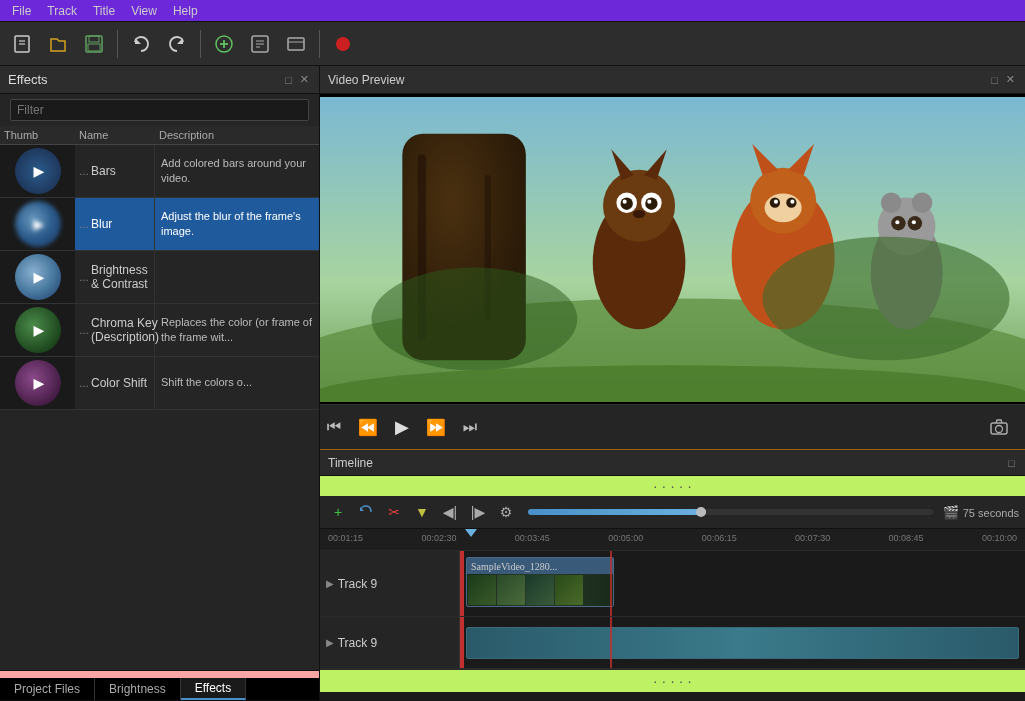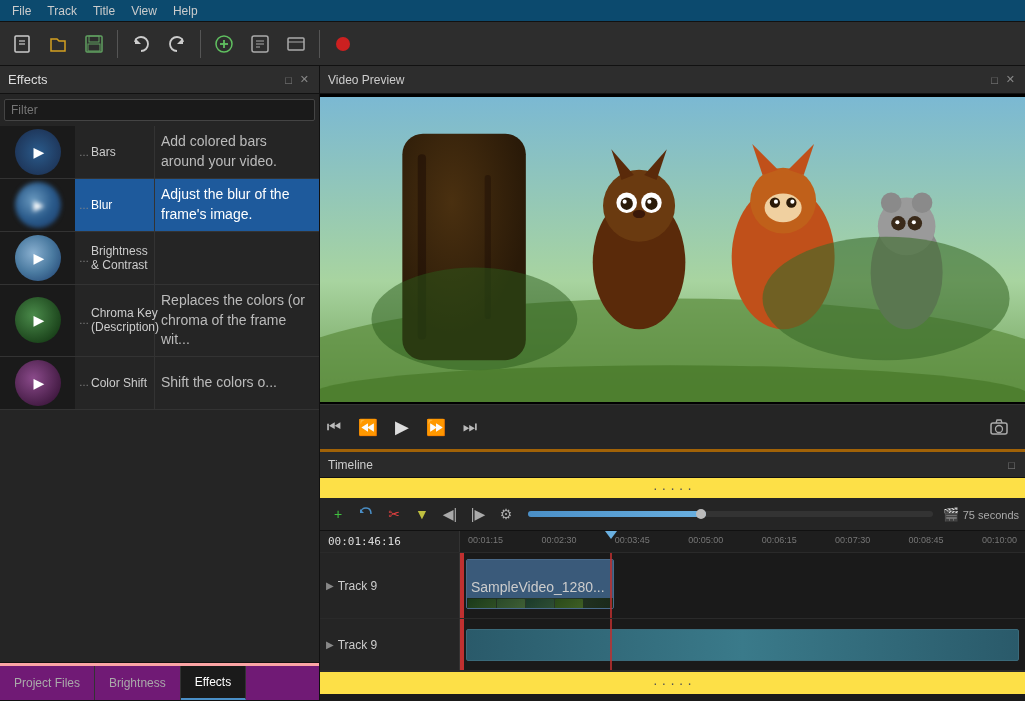--- a/index.html
+++ b/index.html
@@ -1,19 +1,19 @@
 <!DOCTYPE html>
 <html><head>
   <meta charset="utf-8">
   <style>
     * { margin: 0; padding: 0; box-sizing: border-box; }
     body { width: 1025px; height: 701px; background: #1a1a1a; color: #ccc; font-family: 'Segoe UI', Arial, sans-serif; font-size: 12px; overflow: hidden; }
 
     
-    #menubar { background: #0c4a6e; height: 22px; display: flex; align-items: center; padding: 0 4px; border-bottom: 1px solid #111; }
+    #menubar { background: #6d28d9; height: 22px; display: flex; align-items: center; padding: 0 4px; border-bottom: 1px solid #111; }
     .menu-item { padding: 2px 8px; cursor: pointer; color: #ccc; font-size: 12px; }
 
     
     #toolbar { background: #2d2d2d; height: 44px; display: flex; align-items: center; padding: 0 6px; gap: 4px; border-bottom: 1px solid #111; }
     .toolbar-btn { width: 32px; height: 32px; background: transparent; border: none; cursor: pointer; display: flex; align-items: center; justify-content: center; color: #ccc; font-size: 16px; border-radius: 3px; }
     .toolbar-sep { width: 1px; height: 28px; background: #555; margin: 0 3px; }
 
     
     #main { display: flex; height: calc(701px - 22px - 44px); }
 
@@ -21,80 +21,80 @@
     #left-panel { width: 320px; display: flex; flex-direction: column; background: #252525; border-right: 1px solid #111; }
 
     
     #effects-panel { flex: 1; display: flex; flex-direction: column; border-bottom: 1px solid #111; }
     .panel-header { background: #2d2d2d; padding: 4px 8px; display: flex; align-items: center; justify-content: space-between; border-bottom: 1px solid #111; min-height: 28px; }
     .panel-title { font-size: 13px; color: #ddd; font-weight: normal; }
     .panel-controls { display: flex; gap: 4px; }
     .panel-ctrl-btn { background: none; border: none; color: #888; cursor: pointer; font-size: 11px; padding: 0 2px; }
 
     
-    #filter-bar { padding: 5px 4px; background: #252525; }
+    #filter-bar { padding: 5px 10px; background: #252525; }
     #filter-input { width: 100%; background: #1a1a1a; border: 1px solid #444; color: #ccc; padding: 3px 6px; font-size: 12px; border-radius: 2px; }
 
     
     #effects-table { flex: 1; overflow-y: auto; }
     .table-header { display: flex; background: #2a2a2a; border-bottom: 1px solid #444; padding: 3px 4px; }
     .col-thumb { width: 75px; font-size: 11px; color: #aaa; }
     .col-name { width: 80px; font-size: 11px; color: #aaa; }
     .col-desc { flex: 1; font-size: 11px; color: #aaa; }
     .effect-row { display: flex; align-items: stretch; border-bottom: 1px solid #333; min-height: 52px; cursor: pointer; }
     .effect-row.selected { background: #1e5a9c; }
     .effect-thumb { width: 75px; min-height: 52px; display: flex; align-items: center; justify-content: center; background: #1a1a1a; overflow: hidden; }
     .thumb-circle { width: 46px; height: 46px; border-radius: 50%; background: radial-gradient(circle at 40% 40%, #4a8fc7, #1a3a6a); display: flex; align-items: center; justify-content: center; }
     .thumb-play { color: white; font-size: 14px; margin-left: 3px; }
     .effect-name-col { width: 80px; padding: 6px 4px; display: flex; align-items: center; font-size: 12px; color: #ccc; border-right: 1px solid #333; }
     .effect-name-inner { display: flex; align-items: center; gap: 2px; }
     .effect-ellipsis { color: #888; font-size: 10px; }
-    .effect-desc-col { flex: 1; padding: 6px 6px; font-size: 14px; color: #bbb; line-height: 1.4; display: flex; align-items: center; }
+    .effect-desc-col { flex: 1; padding: 6px 6px; font-size: 11px; color: #bbb; line-height: 1.4; display: flex; align-items: center; }
     .effect-row.selected .effect-desc-col { color: #fff; }
     .effect-row.selected .effect-name-col { color: #fff; }
 
     
     #effects-table::-webkit-scrollbar { width: 8px; }
     #effects-table::-webkit-scrollbar-track { background: #1a1a1a; }
     #effects-table::-webkit-scrollbar-thumb { background: #555; border-radius: 4px; }
 
     
-    #bottom-tabs { height: 38px; display: flex; background: #701a75; border-top: 3px solid #fca5a5; border-bottom: 1px solid #111; }
+    #bottom-tabs { height: 30px; display: flex; background: #000000; border-top: 7px solid #fca5a5; border-bottom: 1px solid #111; }
     .btab { padding: 6px 14px; cursor: pointer; color: #aaa; font-size: 12px; border-right: 1px solid #333; display: flex; align-items: center; }
     .btab.active { background: #1a1a1a; color: #fff; border-bottom: 2px solid #4a8fc7; }
 
     
     #right-panel { flex: 1; display: flex; flex-direction: column; background: #1a1a1a; }
     #preview-header { background: #2d2d2d; padding: 4px 8px; display: flex; align-items: center; justify-content: space-between; border-bottom: 1px solid #111; min-height: 28px; }
 
     #video-preview-area { flex: 1; display: flex; align-items: center; justify-content: center; background: #000; max-height: 310px; overflow: hidden; }
 
     
     #transport { background: #252525; padding: 8px 0; display: flex; align-items: center; justify-content: center; gap: 6px; border-top: 1px solid #333; }
     .transport-btn { background: none; border: none; color: #bbb; cursor: pointer; font-size: 16px; width: 28px; height: 28px; display: flex; align-items: center; justify-content: center; border-radius: 3px; }
     .transport-play { font-size: 18px; color: #ddd; }
     .camera-btn { margin-left: auto; margin-right: 10px; }
 
     
-    #timeline-section { background: #fde047; border-top: 3px solid #a16207; }
+    #timeline-section { background: #bef264; border-top: 1px solid #a16207; }
     #timeline-header { background: #2a2a2a; padding: 4px 8px; display: flex; align-items: center; justify-content: space-between; border-bottom: 1px solid #111; min-height: 26px; }
     #timeline-toolbar { background: #252525; padding: 4px 6px; display: flex; align-items: center; gap: 4px; border-bottom: 1px solid #111; }
     .tl-btn { background: none; border: none; color: #aaa; cursor: pointer; font-size: 14px; width: 24px; height: 24px; display: flex; align-items: center; justify-content: center; border-radius: 2px; }
     .tl-btn.red { color: #e04040; }
     .tl-btn.green { color: #40c040; }
     .tl-btn.yellow { color: #c0c040; }
 
     #timeline-ruler { height: 20px; background: #1e1e1e; display: flex; overflow: hidden; border-bottom: 1px solid #2a2a2a; position: relative; }
     .track-row { display: flex; height: 66px; border-bottom: 1px solid #2a2a2a; }
     .track-label { width: 140px; background: #252525; border-right: 1px solid #333; display: flex; align-items: center; padding: 6px; flex-shrink: 0; }
     .track-content { flex: 1; background: #1a1a1a; position: relative; overflow: hidden; }
 
     
     .video-clip { position: absolute; top: 8px; left: 4px; height: 50px; width: 150px; background: #2a3a4a; border: 1px solid #4a6a8a; border-radius: 2px; display: flex; flex-direction: column; overflow: hidden; }
-    .clip-header { background: #3a5a7a; padding: 19px 4px; font-size: 14px; color: #ccc; white-space: nowrap; overflow: hidden; text-overflow: ellipsis; }
+    .clip-header { background: #3a5a7a; padding: 3px 4px; font-size: 10px; color: #ccc; white-space: nowrap; overflow: hidden; text-overflow: ellipsis; font-family: Liberation Serif, serif; }
     .clip-thumbnail { flex: 1; background: linear-gradient(90deg, #1a2a1a, #2a3a2a, #1a2a1a); display: flex; align-items: center; }
     .clip-thumb-frames { display: flex; gap: 1px; padding: 1px; }
     .clip-frame { width: 28px; height: 30px; background: linear-gradient(135deg, #2a4a2a, #4a6a3a); border-radius: 1px; }
 
     
     .playhead-line { position: absolute; top: 0; left: 145px; width: 2px; height: 100%; background: rgba(224,64,64,0.7); z-index: 10; }
 
     
     .timeline-dots { text-align: center; color: #555; font-size: 14px; padding: 2px; }
 
@@ -190,20 +190,26 @@
         <div class="panel-controls">
           <button class="panel-ctrl-btn">□</button>
           <button class="panel-ctrl-btn">✕</button>
         </div>
       </div>
 
       <div id="filter-bar">
         <input type="text" id="filter-input" placeholder="Filter" style="">
       </div>
 
+      <div class="table-header">
+        <span class="col-thumb">Thumb</span>
+        <span class="col-name">Name</span>
+        <span class="col-desc">Description</span>
+        <div style="width:12px"></div>
+      </div>
 
       <div id="effects-table">
 
         <div class="effect-row">
           <div class="effect-thumb">
             <div class="thumb-circle thumb-bars">
               <span class="thumb-play">▶</span>
             </div>
           </div>
           <div class="effect-name-col">
@@ -249,21 +255,21 @@
             <div class="thumb-circle thumb-chroma">
               <span class="thumb-play">▶</span>
             </div>
           </div>
           <div class="effect-name-col">
             <div class="effect-name-inner">
               <span class="effect-ellipsis">…</span>
               <span>Chroma Key (Description)</span>
             </div>
           </div>
-          <div class="effect-desc-col">Replaces the colors (or chroma of the frame wit...</div>
+          <div class="effect-desc-col">Replaces the color (or frame of the frame wit...</div>
         </div>
 
         <div class="effect-row">
           <div class="effect-thumb">
             <div class="thumb-circle thumb-color">
               <span class="thumb-play">▶</span>
             </div>
           </div>
           <div class="effect-name-col">
             <div class="effect-name-inner">
@@ -406,23 +412,20 @@
               <div style="width:44%; height:100%; background:linear-gradient(90deg,#4a8fc7,#6ab0e0); border-radius:3px;"></div>
               <div style="position:absolute; right:56%; top:50%; transform:translateY(-50%); width:10px; height:10px; background:#bbb; border-radius:50%;"></div>
             </div>
           </div>
           <span style="color:#aaa; font-size:11px; white-space:nowrap;">
             <span style="font-size:13px;">🎬</span> <span>75 seconds</span>
           </span>
         </div>
 
         <div id="timeline-ruler" style="height:22px; display:flex; border-bottom:1px solid #2a2a2a;">
-          <div style="width:140px; flex-shrink:0; background:#252525; border-right:1px solid #333; display:flex; align-items:center; padding-left:8px;">
-            <span style="font-size:11px; font-family:monospace; color:#ddd;">00:01:46:16</span>
-          </div>
           <div style="flex:1; position:relative; overflow:hidden;">
             <div style="display:flex; justify-content:space-between; padding:4px 8px; height:100%;">
               <span style="font-size:9px; color:#777;">00:01:15</span>
               <span style="font-size:9px; color:#777;">00:02:30</span>
               <span style="font-size:9px; color:#777;">00:03:45</span>
               <span style="font-size:9px; color:#777;">00:05:00</span>
               <span style="font-size:9px; color:#777;">00:06:15</span>
               <span style="font-size:9px; color:#777;">00:07:30</span>
               <span style="font-size:9px; color:#777;">00:08:45</span>
               <span style="font-size:9px; color:#777;">00:10:00</span>

